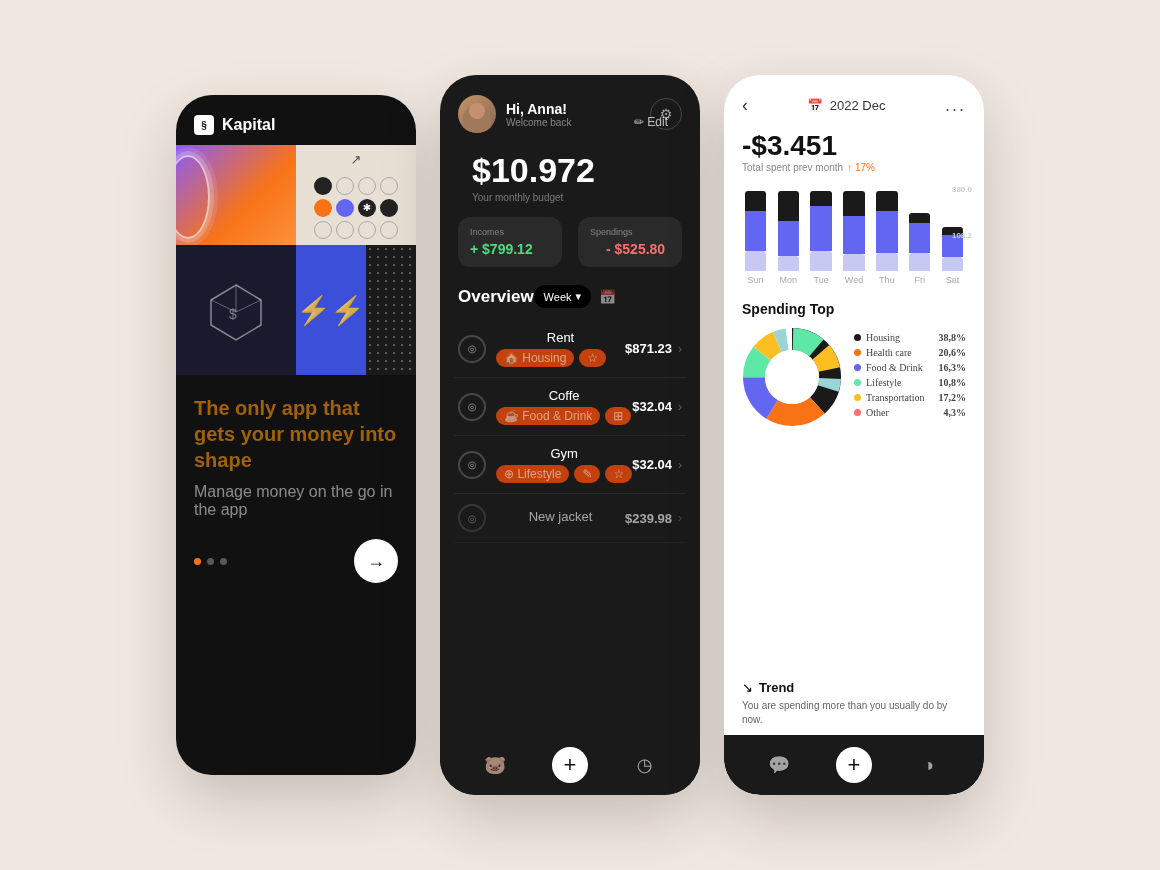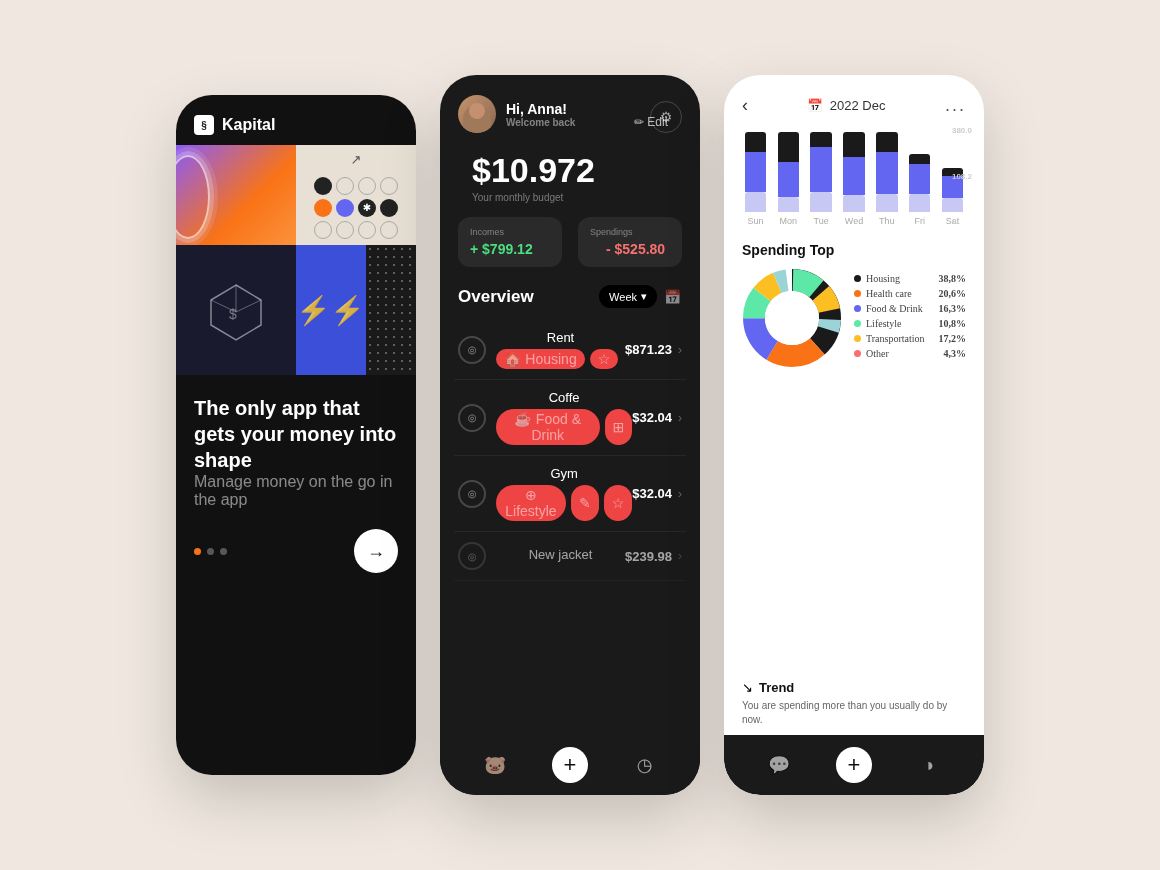--- a/index.html
+++ b/index.html
@@ -111,25 +111,25 @@
       position: absolute;
       width: 100%; height: 100%;
       background-image: radial-gradient(circle, rgba(255,255,255,0.3) 1px, transparent 1px);
       background-size: 8px 8px;
     }
     .phone-1 .content {
       padding: 20px 18px;
       flex: 1;
     }
     .phone-1 .tagline {
-      color: #ffffff;
+      color: #a16207;
       font-size: 20px;
       font-weight: 700;
       line-height: 1.3;
-      margin-bottom: 0;
+      margin-bottom: 10px;
     }
     .phone-1 .subtitle {
       color: rgba(255,255,255,0.5);
       font-size: 16px;
       margin-bottom: 20px;
     }
     .phone-1 .bottom-row {
       display: flex;
       align-items: center;
       justify-content: space-between;
@@ -147,21 +147,21 @@
     
     .phone-2 {
       width: 260px;
       height: 720px;
       background: #1a1a1a;
       display: flex;
       flex-direction: column;
     }
     .phone-2 .top-bar {
       display: flex;
-      align-items: flex-end;
+      align-items: center;
       justify-content: space-between;
       padding: 20px 18px 10px;
     }
     .avatar-wrap {
       display: flex; align-items: center; gap: 10px;
     }
     .avatar {
       width: 38px; height: 38px; border-radius: 50%;
       background: linear-gradient(135deg, #c4956a, #8b6555);
       overflow: hidden; position: relative;
@@ -179,21 +179,21 @@
       content: '';
       position: absolute;
       top: 8px; left: 50%;
       transform: translateX(-50%);
       width: 16px; height: 16px;
       background: #c49070;
       border-radius: 50%;
     }
     .greeting { }
     .greeting .hi { color: #fff; font-size: 14px; font-weight: 700; }
-    .greeting .wb { color: rgba(255,255,255,0.45); font-size: 10px; font-weight: bold; }
+    .greeting .wb { color: rgba(255,255,255,0.45); font-size: 10px; }
     .settings-icon {
       width: 32px; height: 32px; border-radius: 50%;
       border: 1px solid rgba(255,255,255,0.2);
       display: flex; align-items: center; justify-content: center;
       color: rgba(255,255,255,0.6); font-size: 14px; cursor: pointer;
     }
     .phone-2 .budget-section {
       padding: 8px 32px 14px;
     }
     .budget-amount {
@@ -214,21 +214,21 @@
       flex: 1;
       background: #2a2a2a;
       border-radius: 12px;
       padding: 10px 12px;
     }
     .stat-label { color: rgba(255,255,255,0.4); font-size: 9px; margin-bottom: 4px; }
     .stat-val { font-size: 14px; font-weight: 700; }
     .stat-val.green { color: #4ade80; }
     .stat-val.red { color: #f87171; margin-left: 16px; }
     .overview-header {
-      display: flex; align-items: center; justify-content: space-between;
+      display: flex; align-items: center; justify-content: flex-start;
       padding: 4px 18px 12px;
     }
     .overview-title { color: #fff; font-size: 17px; font-weight: 700; }
     .week-selector {
       display: flex; align-items: center; gap: 4px;
       background: #000000; border-radius: 20px;
       padding: 5px 10px; cursor: pointer;
     }
     .week-selector span { color: #fff; font-size: 11px; }
     .cal-icon { color: rgba(255,255,255,0.5); font-size: 14px; cursor: pointer; }
@@ -245,22 +245,22 @@
       width: 28px; height: 28px; border-radius: 50%;
       border: 2px solid rgba(255,255,255,0.2);
       display: flex; align-items: center; justify-content: center;
       font-size: 10px; color: rgba(255,255,255,0.5);
       margin-right: 10px; flex-shrink: 0;
     }
     .exp-info { flex: 1; text-align: center; }
     .exp-name { color: #fff; font-size: 13px; font-weight: 500; margin-bottom: 4px; }
     .exp-tags { display: flex; gap: 5px; }
     .exp-tag {
-      background: #ef4444; border-radius: 20px;
-      padding: 2px 8px; color: rgba(255,255,255,0.5); font-size: 14px;
+      background: #c2410c; border-radius: 20px;
+      padding: 2px 8px; color: rgba(255,255,255,0.5); font-size: 12px;
       display: flex; align-items: center; gap: 3px;
     }
     .exp-right { display: flex; align-items: center; gap: 6px; }
     .exp-amount { color: #fff; font-size: 13px; font-weight: 600; }
     .chev { color: rgba(255,255,255,0.3); font-size: 12px; }
 
     .bottom-nav {
       padding: 12px 18px;
       display: flex; align-items: center; justify-content: space-around;
     }
@@ -532,20 +532,27 @@
 <div class="phone phone-3">
   <div class="top-nav">
     <span class="back-btn">‹</span>
     <div class="month-selector">
       <span>📅</span>
       <span>2022 Dec</span>
     </div>
     <span class="more-btn">...</span>
   </div>
 
+  <div class="total-section">
+    <div class="total-amount">-$3.451</div>
+    <div class="total-sub">
+      <span>Total spent prev month</span>
+      <span class="trend-up">↑ 17%</span>
+    </div>
+  </div>
 
   <div class="bar-chart">
     <div class="bar-chart-inner">
 
       <div class="bar-group">
         <div class="bar-stack" style="height:80px;">
           <div class="bar-seg-dark" style="height:20px;"></div>
           <div class="bar-seg-purple" style="height:40px;"></div>
           <div class="bar-seg-light" style="height:20px;"></div>
         </div>

